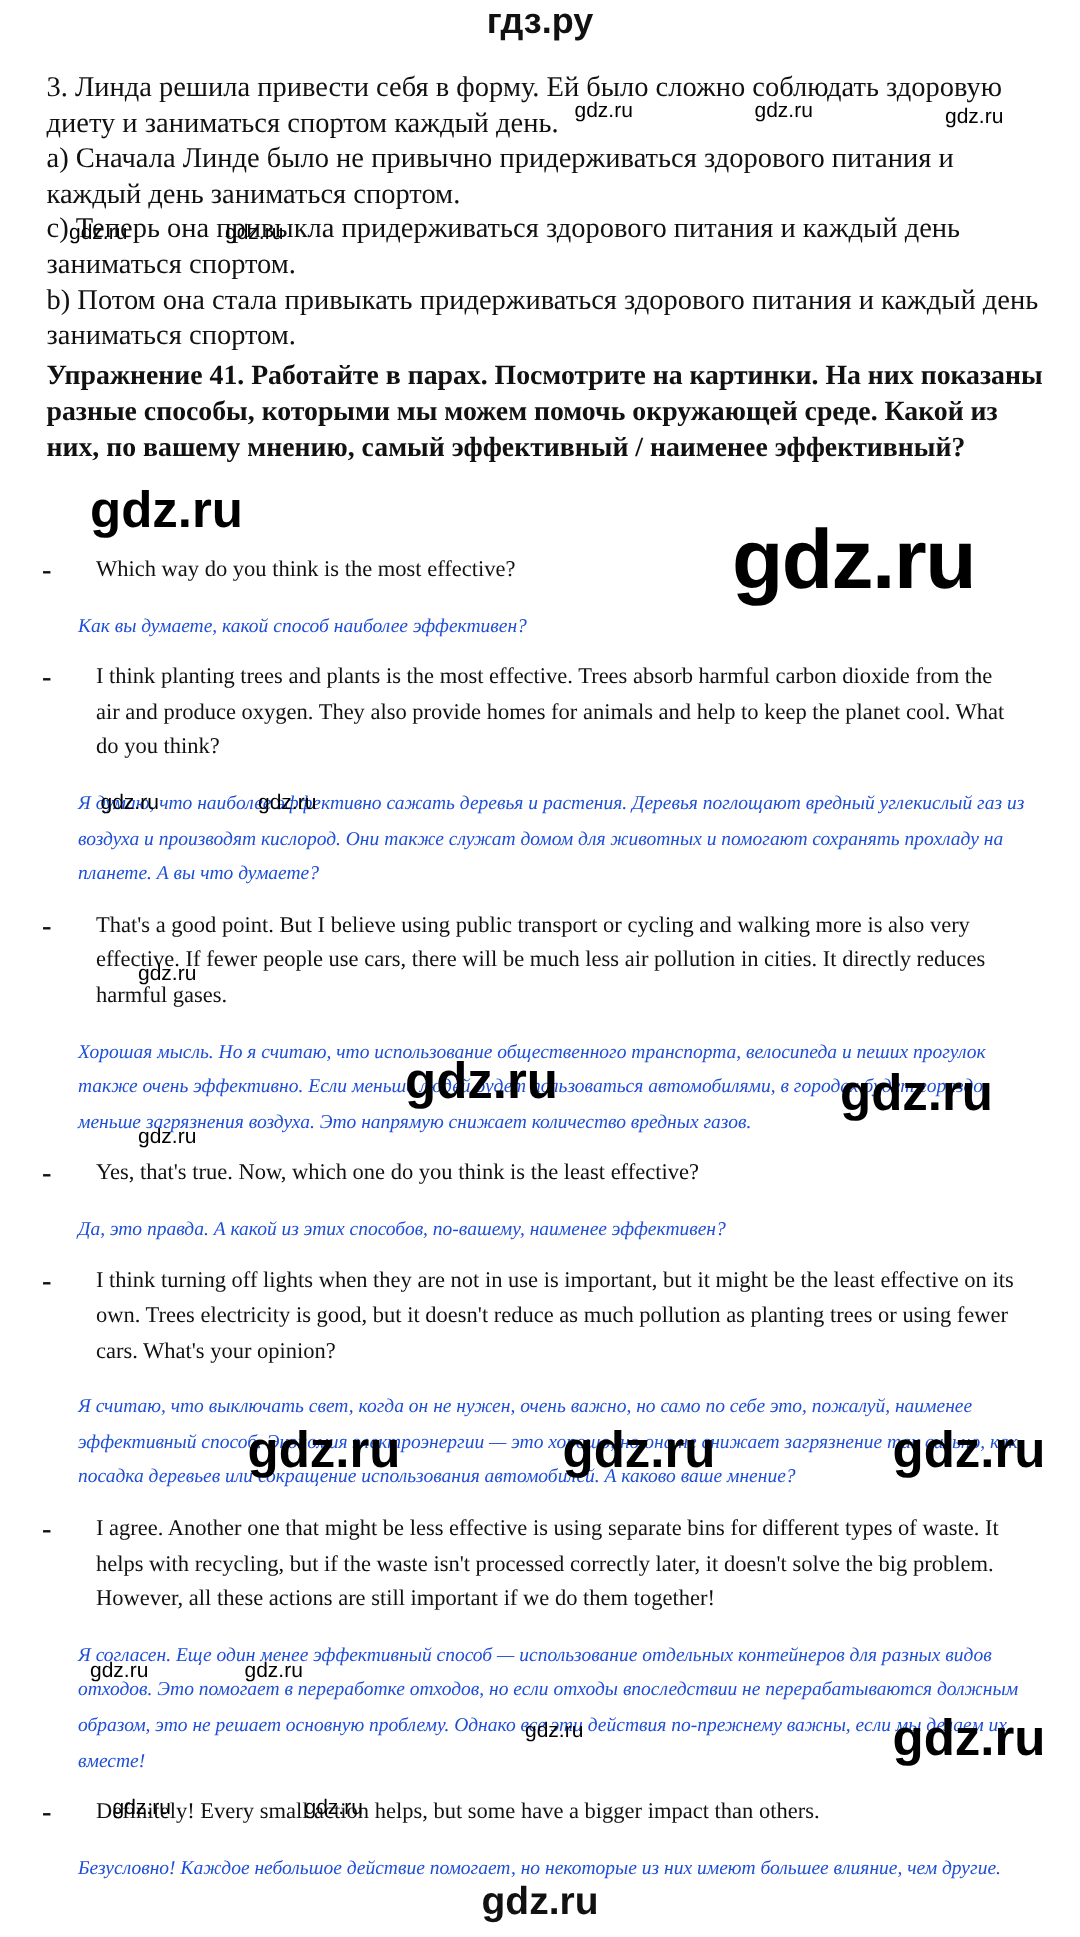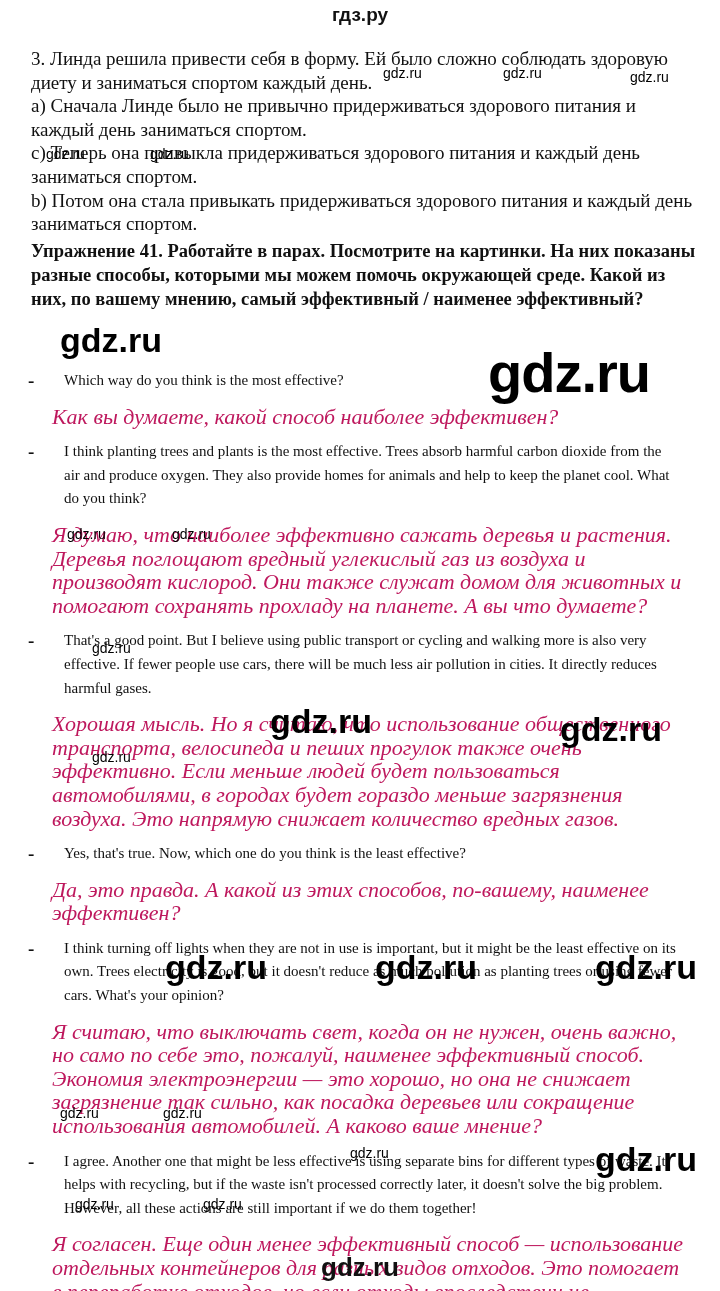--- a/index.html
+++ b/index.html
@@ -1,28 +1,28 @@
 <!DOCTYPE html>
 <html><head>
 <meta charset="utf-8">
 <style>
   html, body { margin: 0; padding: 0; background: #ffffff; }
   body { width: 720px; height: 1291px; position: relative; overflow: hidden;
          font-family: "Liberation Serif", serif; color: #111; }
   .site-title { position: absolute; top: 0; left: 0; width: 720px; text-align: center;
-    font-family: "Liberation Sans", sans-serif; font-weight: bold; font-size: 19px; line-height: 30px; }
+    font-family: "Liberation Sans", sans-serif; font-weight: bold; font-size: 24px; line-height: 30px; }
   .task { position: absolute; left: 31px; top: 47px; width: 670px; font-size: 19px; line-height: 23.6px; }
   .task p { margin: 0; }
   .exercise { position: absolute; left: 31px; top: 240px; width: 670px; font-size: 18.5px;
     line-height: 23.8px; font-weight: bold; margin: 0; }
   .dialogue { position: absolute; left: 0; top: 357px; width: 720px; }
   .turn { position: relative; padding-left: 52px; width: 640px; margin-bottom: 1px; }
   .dash { position: absolute; left: 28px; top: 0; font-size: 19px; line-height: 23.6px; font-weight: bold; }
   .en { font-size: 15px; line-height: 23.6px; margin: 12px; }
-  .ru { font-size: 22px; line-height: 23.6px; margin: 0; font-style: italic; color: #be185d; }
+  .ru { font-size: 13px; line-height: 23.6px; margin: 0; font-style: italic; color: #1d4ed8; }
   .wm { position: absolute; font-family: "Liberation Sans", sans-serif; font-weight: bold; color: #000; white-space: nowrap; }
   .wm-s { font-size: 14px; font-weight: normal; }
   .wm-m { font-size: 34px; }
   .wm-l { font-size: 56px; letter-spacing: -1px; }
   .footer-wm { position: absolute; left: 0; top: 1252px; width: 720px; text-align: center;
     font-family: "Liberation Sans", sans-serif; font-weight: bold; font-size: 26px; }
 </style>
 </head>
 <body>
 

